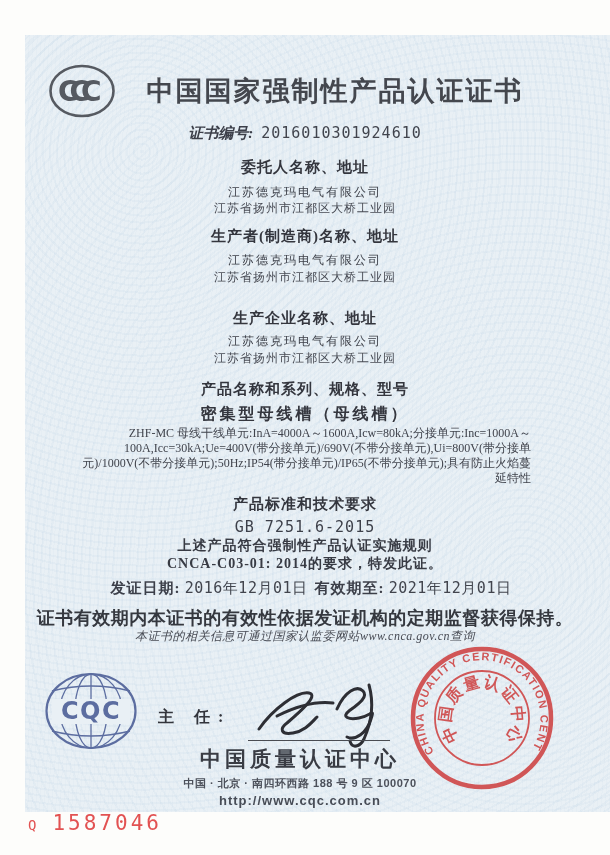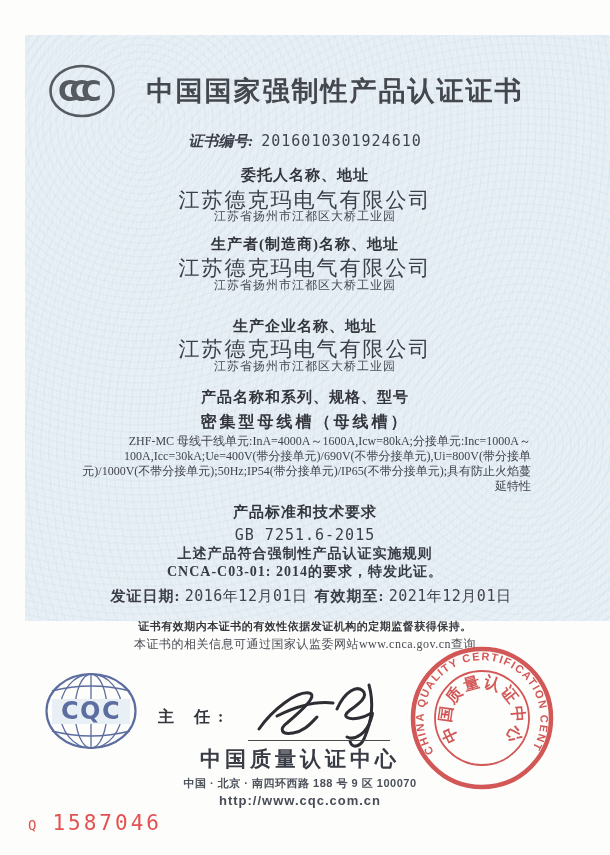--- a/index.html
+++ b/index.html
@@ -1,44 +1,44 @@
 <!DOCTYPE html>
 <html><head>
 <meta charset="utf-8">
 <style>
   html,body{margin:0;padding:0;}
   body{width:610px;height:855px;font-family:"Liberation Sans",sans-serif;}
   .page{position:relative;width:610px;height:855px;background:#fdfdfb;overflow:hidden;}
-  .cert{position:absolute;left:25px;top:35px;width:585px;height:586px;
+  .cert{position:absolute;left:25px;top:35px;width:585px;height:777px;
         background-color:#e9f0f5;
         background-image:
           repeating-radial-gradient(circle at 20% 15%, rgba(165,195,220,0.10) 0 2px, transparent 2px 7px),
           repeating-radial-gradient(circle at 85% 70%, rgba(165,195,220,0.09) 0 2px, transparent 2px 8px),
           repeating-linear-gradient(94deg, rgba(175,200,222,0.07) 0 1px, transparent 1px 4px);
         color:#3c3f49;}
   
   .ccc-logo{position:absolute;left:22px;top:28px;}
   .title{position:absolute;left:100px;top:38px;width:420px;text-align:center;
          font-size:27px;font-weight:600;letter-spacing:2px;color:#44474e;}
   
-  .content{position:absolute;left:2px;top:8px;width:556px;text-align:center;}
+  .content{position:absolute;left:2px;top:0;width:556px;text-align:center;}
   .certno{margin-top:88px;font-size:15px;line-height:19px;}
   .certno .lbl{font-family:"Liberation Serif",serif;font-weight:bold;font-style:italic;margin-right:8px;}
   .certno .num{font-family:"DejaVu Sans Mono",monospace;font-size:15px;letter-spacing:1px;color:#41444d;}
   .h{font-family:"Liberation Serif",serif;font-weight:bold;font-size:15px;line-height:19px;letter-spacing:1px;color:#34363e;}
-  .name{font-family:"Liberation Serif",serif;font-size:21px;line-height:18px;letter-spacing:2px;color:#3d4049;}
+  .name{font-family:"Liberation Serif",serif;font-size:12px;line-height:18px;letter-spacing:2px;color:#3d4049;}
   .addr{font-family:"Liberation Serif",serif;font-size:12px;line-height:15px;letter-spacing:1px;color:#474a53;}
   .prodname{font-family:"Liberation Serif",serif;font-weight:bold;font-size:16px;line-height:20px;letter-spacing:3px;color:#34363e;}
   .spec{font-family:"Liberation Serif",serif;font-size:12px;line-height:15px;width:452px;margin:2px auto 0;color:#40434c;text-align:right;}
   .gb{font-family:"DejaVu Sans Mono",monospace;font-size:15px;line-height:19px;letter-spacing:1px;}
   .statement{font-family:"Liberation Serif",serif;font-weight:bold;font-size:14px;line-height:17.5px;letter-spacing:1px;color:#383b44;}
   .dates{display:flex;justify-content:center;gap:48px;font-size:15px;line-height:19px;transform:translateX(6px);}
   .dates .lbl{font-family:"Liberation Serif",serif;font-weight:bold;letter-spacing:1px;}
   .dates .val{font-family:"DejaVu Sans Mono",monospace;letter-spacing:0.5px;color:#41444d;}
-  .validity{font-family:Liberation Sans, sans-serif;font-weight:bold;font-size:11px;line-height:18px;letter-spacing:0.5px;color:#35383f;}
+  .validity{font-family:Liberation Sans, sans-serif;font-weight:bold;font-size:18px;line-height:18px;letter-spacing:0.5px;color:#35383f;}
   .infoline{font-family:"Liberation Serif",serif;font-size:12px;line-height:15px;letter-spacing:0.5px;color:#474a53;}
   
   .cqc-logo{position:absolute;left:18px;top:636px;}
   .director{position:absolute;left:133px;top:672px;font-family:"Liberation Serif",serif;
             font-weight:bold;font-size:16px;letter-spacing:8px;color:#33353c;}
   .sig{position:absolute;left:228px;top:640px;}
   .sigline{position:absolute;left:223px;top:705px;width:142px;border-bottom:1.5px solid #4a4c52;}
   .orgname{position:absolute;left:125px;top:710px;width:300px;text-align:center;
            font-size:21px;font-weight:600;letter-spacing:4px;color:#393c44;}
   .orgaddr{position:absolute;left:100px;top:741px;width:350px;text-align:center;
@@ -98,21 +98,21 @@
           <span class="lbl">发证日期:</span>
           <span class="val">2016年12月01日</span>
         </span>
         <span>
           <span class="lbl">有效期至:</span>
           <span class="val">2021年12月01日</span>
         </span>
       </div>
 
       <div class="validity" style="margin-top:11px;">证书有效期内本证书的有效性依据发证机构的定期监督获得保持。</div>
-      <div class="infoline" style="margin-top:2px;">本证书的相关信息可通过国家认监委网站www.cnca.gov.cn查询</div>
+      <div class="infoline" style="margin-top:2px;font-style:italic;">本证书的相关信息可通过国家认监委网站www.cnca.gov.cn查询</div>
     </div>
 
     <svg class="cqc-logo" width="96" height="80" viewBox="0 0 96 80">
       <ellipse cx="48" cy="40" rx="44.5" ry="37" fill="none" stroke="#5c6da0" stroke-width="2.2"></ellipse>
       <g fill="none" stroke="#5c6da0" stroke-width="1.3">
         <ellipse cx="48" cy="40" rx="16" ry="37"></ellipse>
         <ellipse cx="48" cy="40" rx="31" ry="37"></ellipse>
         <line x1="48" y1="3" x2="48" y2="77"></line>
         <path d="M 9,20 Q 48,10 87,20"></path>
         <path d="M 9,60 Q 48,70 87,60"></path>

